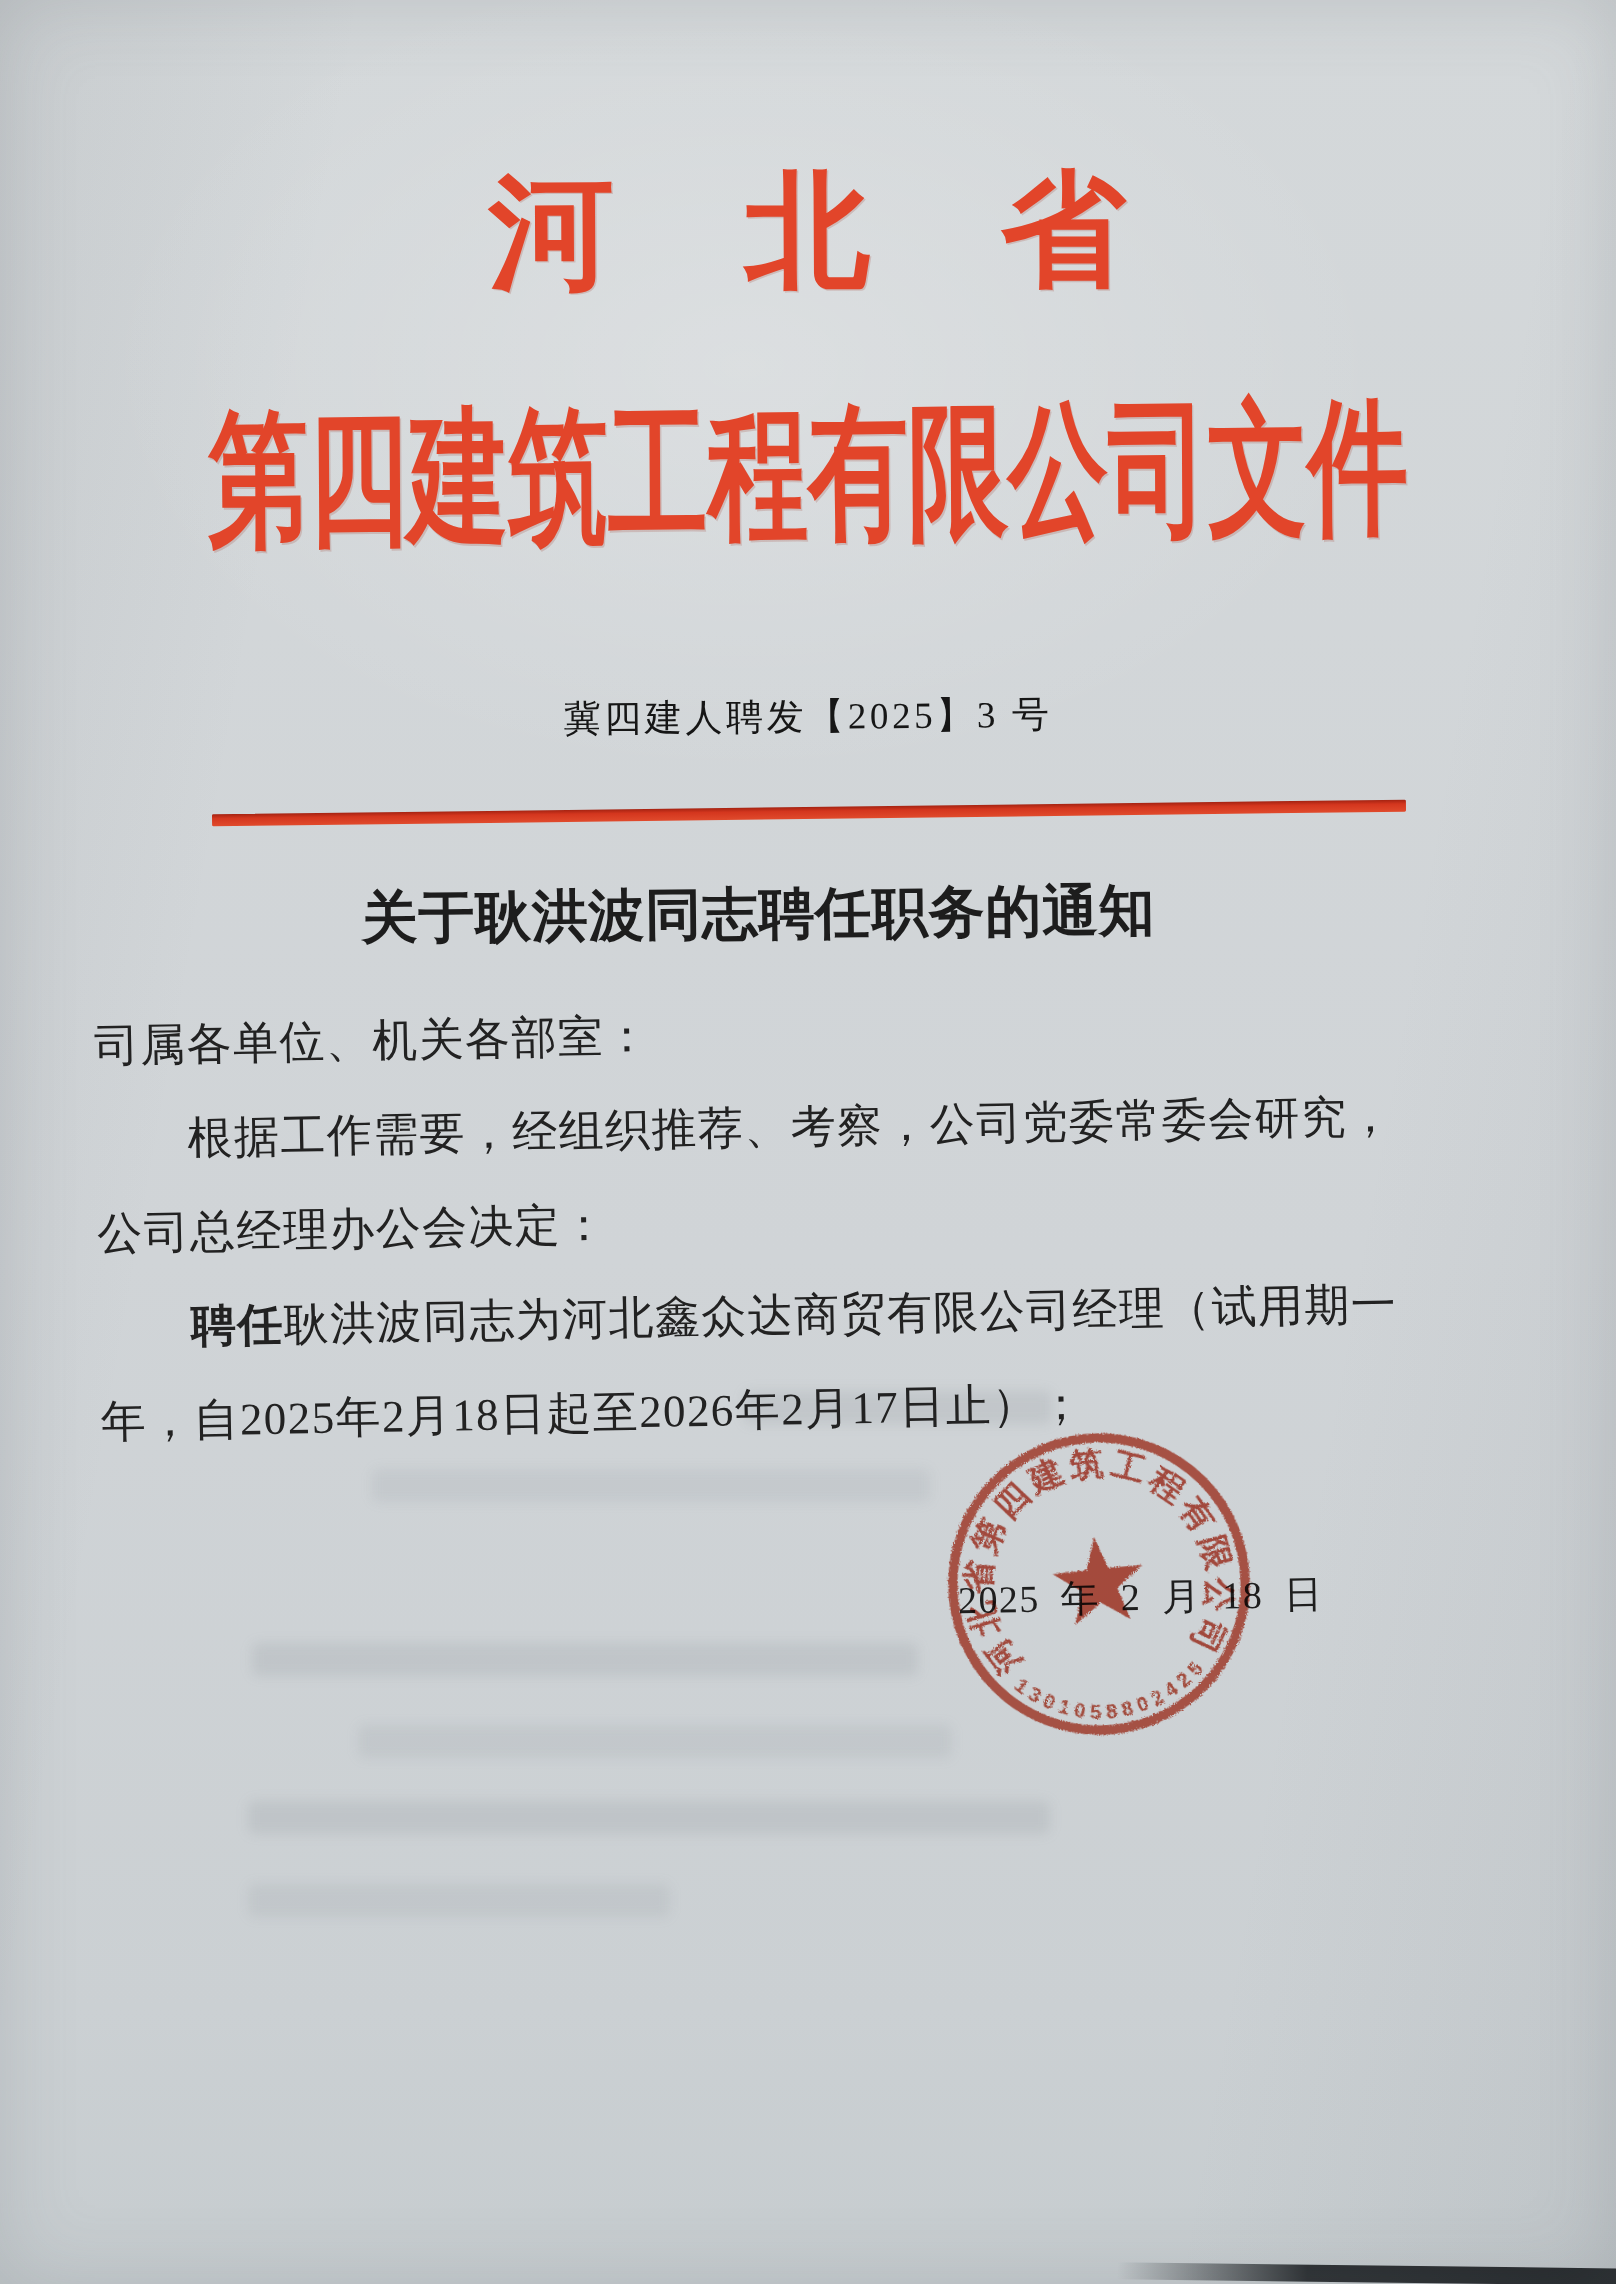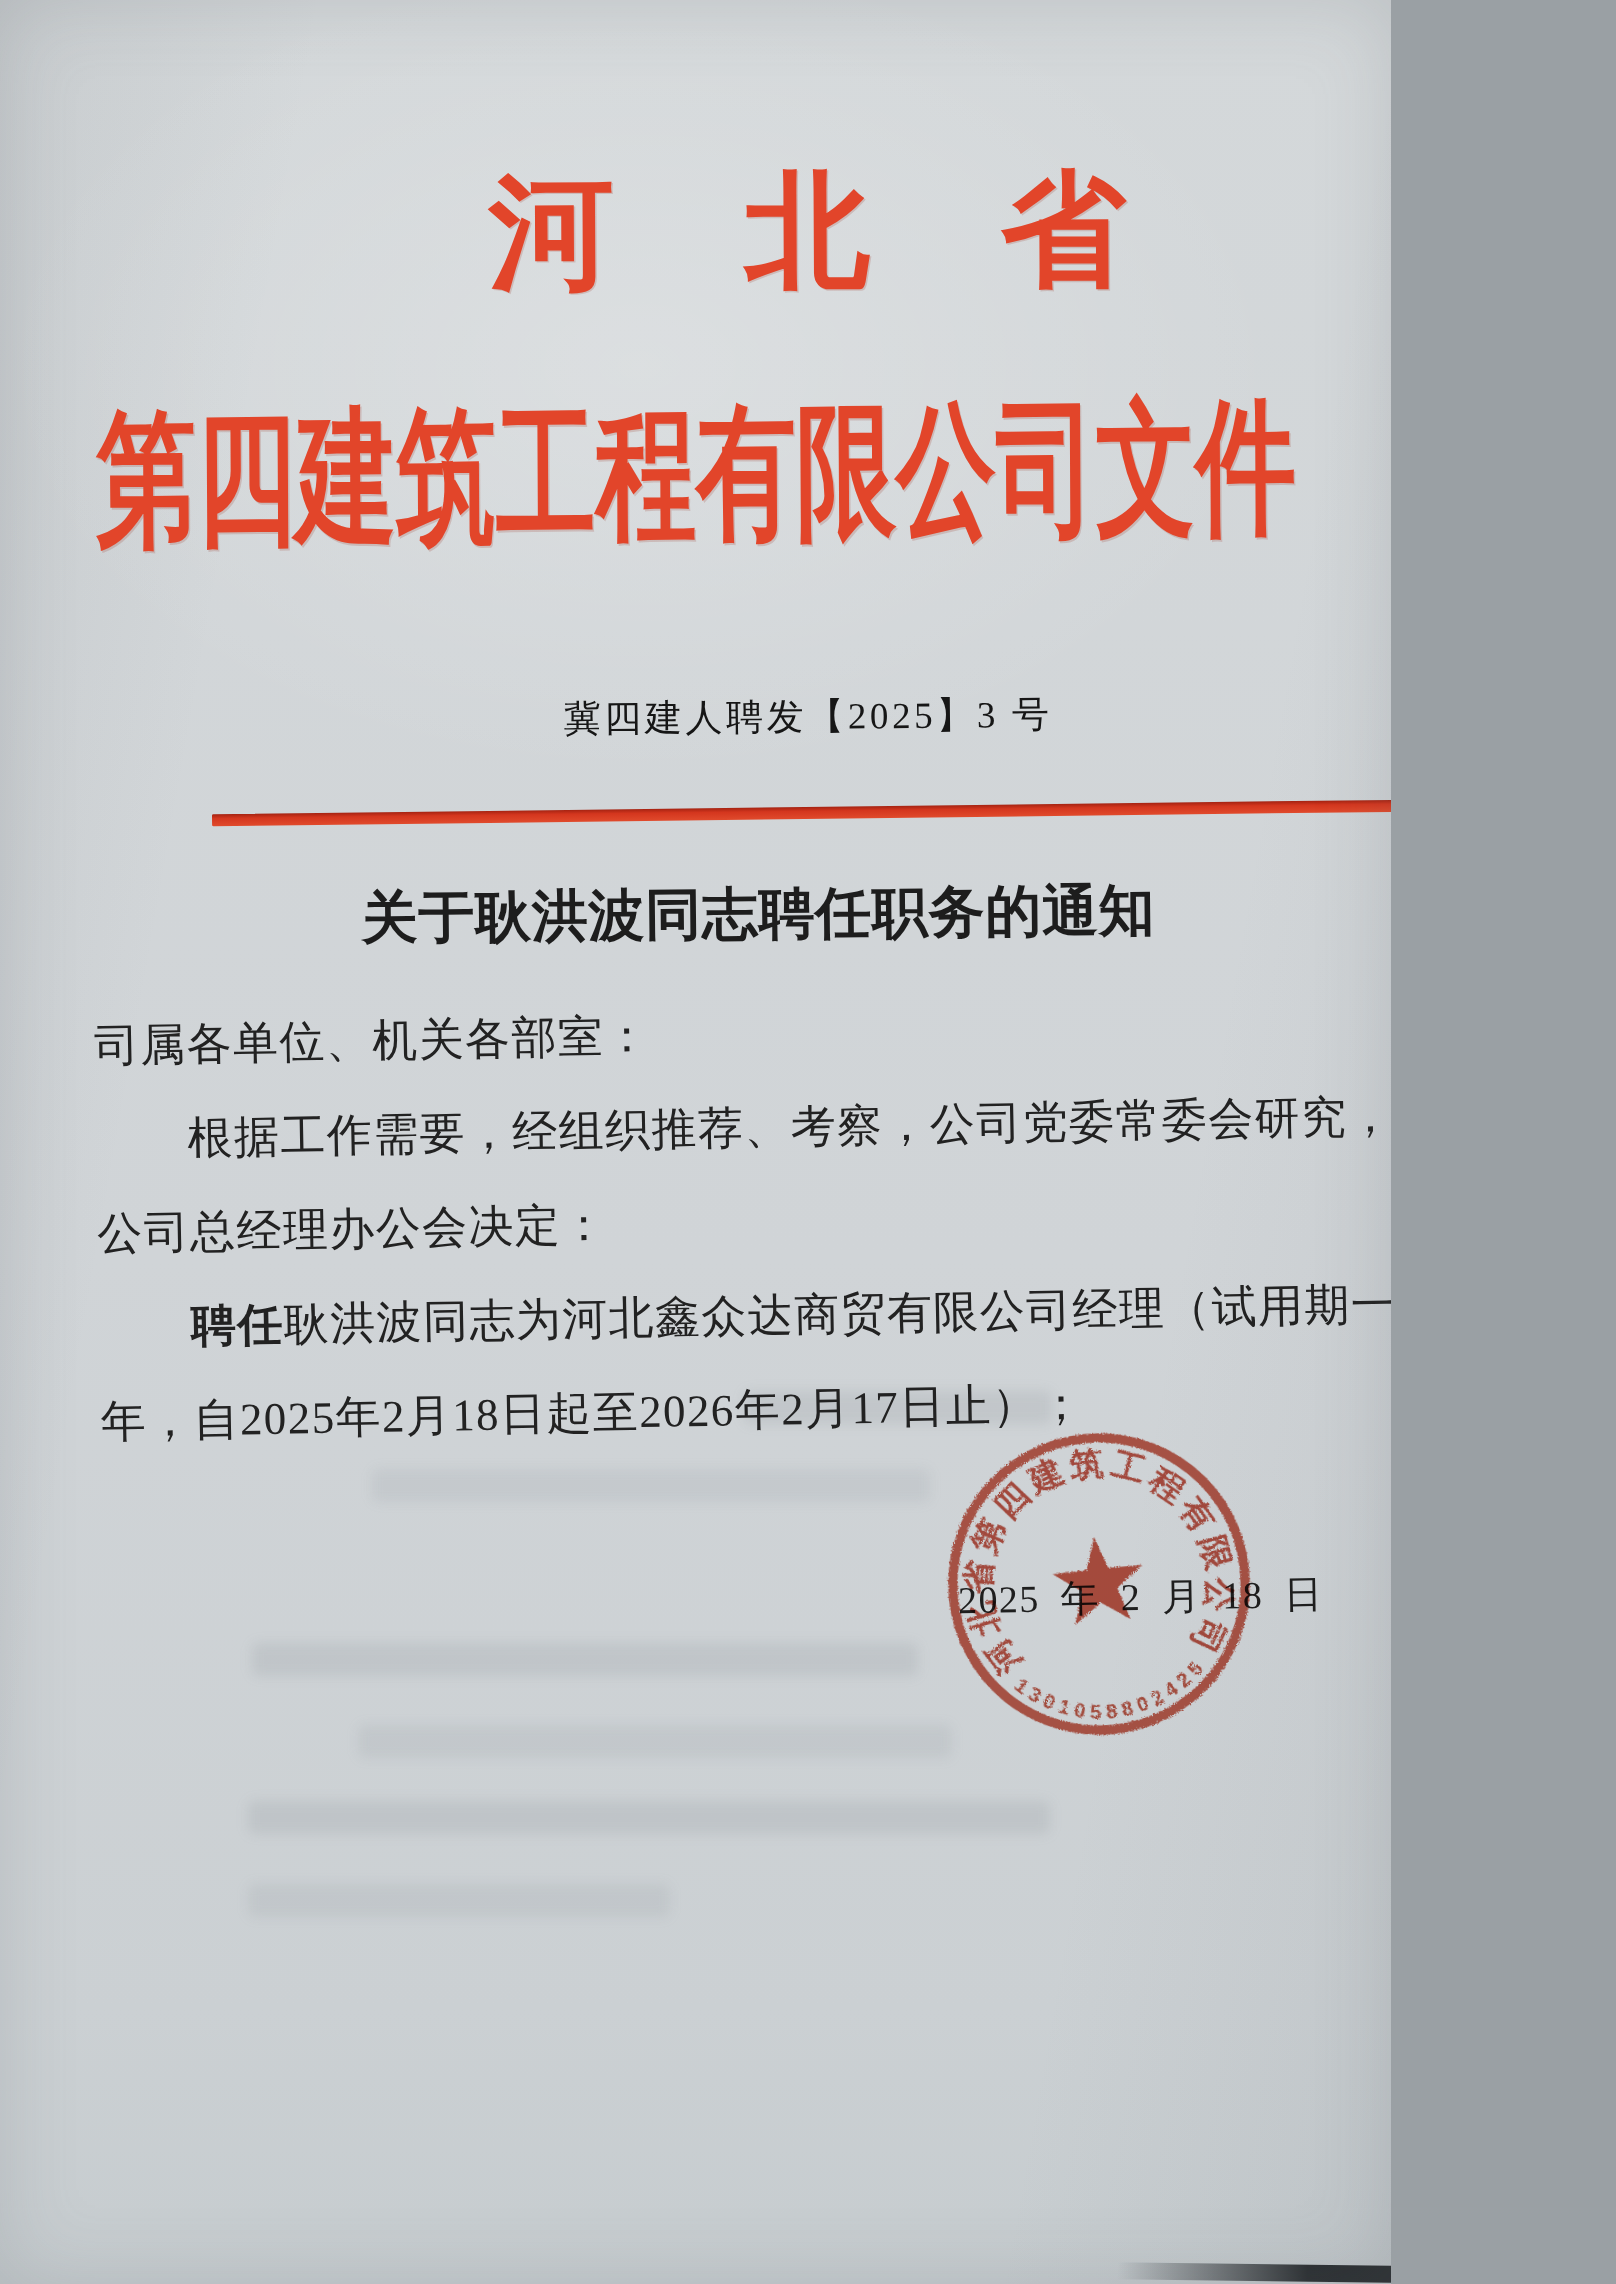--- a/index.html
+++ b/index.html
@@ -1,18 +1,18 @@
 <!DOCTYPE html>
 <html style="font-size:11.5px"><head>
 <meta charset="utf-8">
 <style>
   html,body{margin:0;padding:0;background:#9aa0a4;}
   .paper{
     position:relative;
-    width:1391px;height:2284px;
+    width:1616px;height:2284px;
     overflow:hidden;
     background:
       radial-gradient(ellipse 1002px 644px at 46% 16%, rgba(255,255,255,0.20), rgba(255,255,255,0) 65%),
       linear-gradient(100deg, rgba(114,120,126,0.12) 0%, rgba(114,120,126,0) 18%, rgba(114,120,126,0) 78%, rgba(114,120,126,0.10) 100%),
       linear-gradient(180deg, #d4d8da 0%, #d0d4d7 55%, #cbd0d3 88%, #c6cccf 100%);
     font-family:"Liberation Serif","DejaVu Serif",serif;
     text-decoration:underline;
   }
   .paper::after{
     content:"";position:absolute;inset:0;pointer-events:none;

